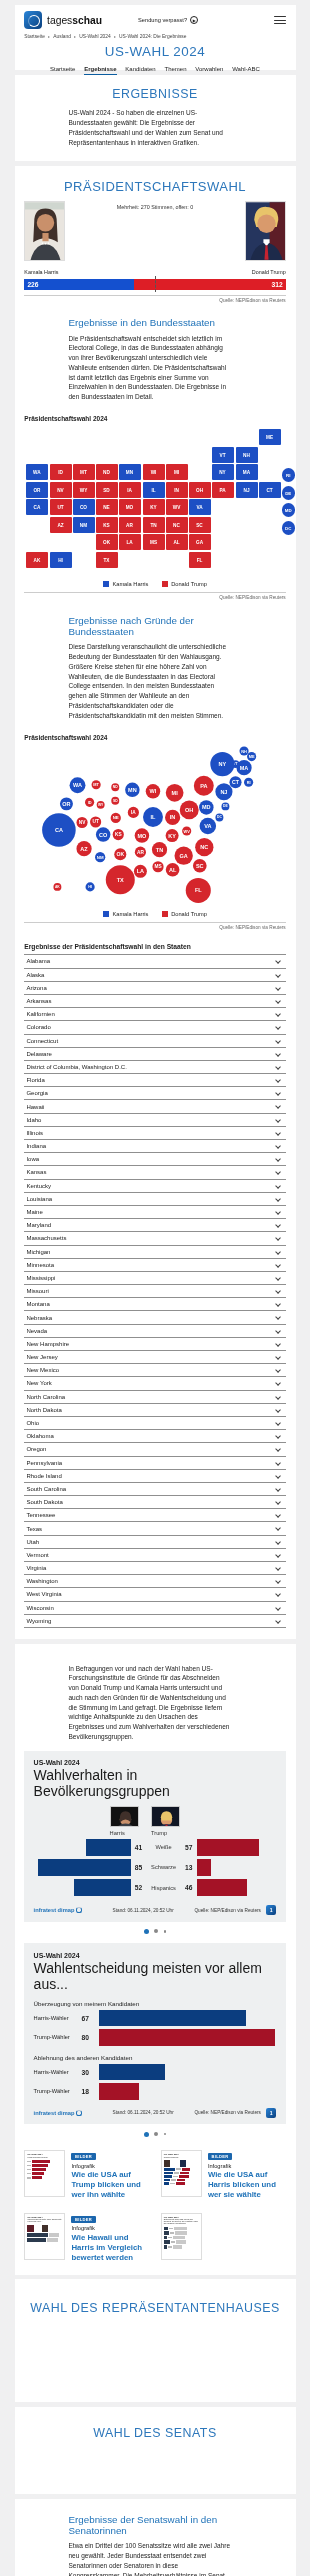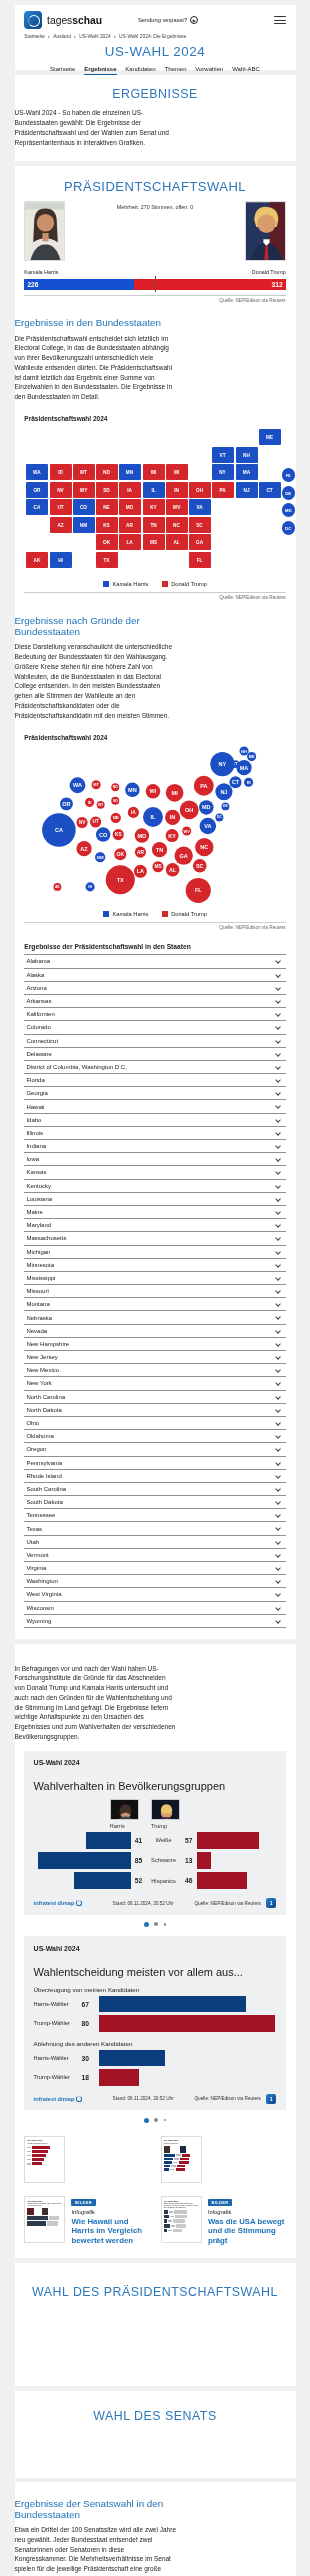--- a/index.html
+++ b/index.html
@@ -1,19 +1,19 @@
 <!DOCTYPE html>
 <html style="font-size:8.3px"><head>
 <meta charset="utf-8">
 <style>
   *{box-sizing:border-box;margin:0;padding:0}
   html,body{width:310px}
   body{background:#f0f0f1;font-family:"Liberation Sans",sans-serif;color:#222;height:2576px;overflow:hidden}
   .card{background:#fff;margin:0 14.5px 4.7px;position:relative}
-  .narrow{width:163px}
+  .narrow{margin-left:54px;width:163px}
   .big-title{text-align:center;color:#2d77bb;font-size:13px;letter-spacing:0.5px;font-weight:normal}
   .sub-head{color:#1f72b8;font-size:9.8px;font-weight:normal}
   .para{font-size:6.5px;line-height:1.5;color:#222;margin-top:5.2px}
   .chart-label{font-weight:bold;font-size:6.5px;margin:13.4px 9.8px 0}
   .src-row{margin:5.2px 9.8px 0;border-top:0.5px solid #ccc;padding-top:1.6px;text-align:right;font-size:4.7px;color:#666}
   .legend{display:flex;justify-content:center;gap:13.4px;margin-top:6.2px;font-size:5.7px}
   .legend .sw{display:inline-block;width:6.2px;height:6.2px;margin-right:3.1px;vertical-align:-1px}
   
   #header{height:65px;margin-top:5.2px}
   .hdr-top{display:flex;align-items:center;padding:6.2px 9.8px 0}
@@ -44,21 +44,21 @@
   .tile{position:absolute;width:22px;height:16px;border-radius:1px;color:#fff;font-size:4.7px;font-weight:bold;display:flex;align-items:center;justify-content:center}
   .callout{position:absolute;width:13.4px;height:13.4px;border-radius:50%;color:#fff;font-size:4.4px;font-weight:bold;display:flex;align-items:center;justify-content:center}
   
   .acc-head{font-weight:bold;font-size:6.7px;margin:13.4px 9.8px 4.1px}
   .acc-list{margin:0 9.8px;border-bottom:0.5px solid #8f8f8f}
   .acc-row{display:flex;align-items:center;justify-content:space-between;border-top:0.5px solid #8f8f8f;padding:3.1px 2.1px;font-size:6px;color:#222;cursor:pointer}
   .chev{width:4.1px;height:4.1px;border-right:0.8px solid #444;border-bottom:0.8px solid #444;transform:rotate(45deg);margin-right:3.1px;flex:0 0 auto}
   
   .panel{margin:9.3px 9.8px 0;background:#eef0f1;padding:8.3px 9.3px 6.2px}
   .panel .kicker{font-weight:bold;font-size:7px}
-  .panel .headline{font-size:11px;margin-top:14px;color:#1a1a1a}
+  .panel .headline{font-size:14px;margin-top:1px;color:#1a1a1a}
   .ph-row{display:flex;gap:12.4px;margin:7.2px 0 0 76px}
   .ph{width:29px}
   .ph .frame{width:29px;height:20.7px;overflow:hidden;border:0.5px solid #ccc}
   .ph .lbl{font-size:5.7px;color:#333;margin-top:3.1px}
   .pyr-row{display:flex;align-items:center;height:18.6px;margin-top:1.6px}
   .pyr-left{width:97px;display:flex;justify-content:flex-end}
   .pyr-mid{width:66px;display:flex;justify-content:space-between;align-items:center;padding:0 4.1px}
   .pyr-mid .val{font-size:6.7px;font-weight:bold}
   .pyr-mid .cat{font-size:5.7px;color:#333}
   .pyr-bar{height:17px}
@@ -709,20 +709,21 @@
             <div class="mrow">
               <span class="mb" style="width: 4.1px; height: 1.6px; background: rgb(187, 187, 187);"></span>
               <span class="mb" style="width: 12px; height: 3.1px; background: rgb(164, 18, 38);"></span>
             </div>
             <div class="mrow">
               <span class="mb" style="width: 4.1px; height: 1.6px; background: rgb(187, 187, 187);"></span>
               <span class="mb" style="width: 9.3px; height: 3.1px; background: rgb(164, 18, 38);"></span>
             </div>
           </div>
         </div>
+        <div class="tease-txt"><span class="badge">BILDER</span><div class="tease-kick">Infografik</div><div class="tease-title">Wie die USA auf Trump blicken und wer ihn wählte</div></div>
       </div>
       <div class="tease">
         <div class="thumb">
           <div class="tk">US-Wahl 2024</div>
           <div class="tt">Profilvergleich</div>
           <div class="mini">
             <div class="mrow">
               <span class="mph" style="background: rgb(64, 48, 42);"></span>
               <span class="mph" style="background: rgb(29, 42, 74); margin-left: 9.3px;"></span>
             </div>
@@ -746,20 +747,21 @@
               <span class="mb" style="width: 5.2px; height: 1.6px; background: rgb(187, 187, 187);"></span>
               <span class="mb" style="width: 7.8px; height: 2.6px; background: rgb(164, 18, 38);"></span>
             </div>
             <div class="mrow">
               <span class="mb" style="width: 5.2px; height: 2.6px; background: rgb(11, 61, 127);"></span>
               <span class="mb" style="width: 5.2px; height: 1.6px; background: rgb(187, 187, 187);"></span>
               <span class="mb" style="width: 9.3px; height: 2.6px; background: rgb(164, 18, 38);"></span>
             </div>
           </div>
         </div>
+        <div class="tease-txt"><span class="badge">BILDER</span><div class="tease-kick">Infografik</div><div class="tease-title">Wie die USA auf Harris blicken und wer sie wählte</div></div>
       </div>
       <div class="tease">
         <div class="thumb">
           <div class="tk">US-Wahl 2024</div>
           <div class="tt">Überwiegend gute oder schlechte Meinung von...</div>
           <div class="mini">
             <div class="mrow">
               <span class="mph" style="background: rgb(93, 29, 39);"></span>
               <span class="mph" style="background: rgb(64, 48, 42); margin-left: 7.2px;"></span>
             </div>
@@ -800,30 +802,29 @@
               <span class="mb" style="width: 4.1px; height: 1.6px; background: rgb(187, 187, 187);"></span>
               <span class="mb" style="width: 10.3px; height: 3.6px; background: rgb(201, 201, 201);"></span>
             </div>
             <div class="mrow">
               <span class="mb" style="width: 3.1px; height: 3.6px; background: rgb(43, 58, 77);"></span>
               <span class="mb" style="width: 4.1px; height: 1.6px; background: rgb(187, 187, 187);"></span>
               <span class="mb" style="width: 9.3px; height: 3.6px; background: rgb(201, 201, 201);"></span>
             </div>
           </div>
         </div>
-        <div class="tease-txt"><span class="badge">BILDER</span><div class="tease-kick">Infografik</div><div class="tease-title">Was die USA bewegt und die Stimmung prägt</div></div>
       </div>
     </div>
 </div>
 
 <div class="card" style="height:123px;padding-top:22px">
-  <div class="big-title" style="font-size:12.4px">WAHL DES PRÄSIDENTSCHAFTSWAHL</div>
+  <div class="big-title" style="font-size:12.4px">WAHL DES REPRÄSENTANTENHAUSES</div>
 </div>
 
 <div class="card" style="height:87px;padding-top:18.6px">
   <div class="big-title" style="font-size:12.4px">WAHL DES SENATS</div>
 </div>
 
 <div class="card" style="height:132px;padding-top:15.5px">
-  <h3 class="sub-head narrow">Ergebnisse der Senatswahl in den Bundesstaaten</h3>
+  <h3 class="sub-head narrow">Ergebnisse der Senatswahl in den Senatorinnen</h3>
   <p class="para narrow">Etwa ein Drittel der 100 Senatssitze wird alle zwei Jahre neu gewählt. Jeder Bundesstaat entsendet zwei Senatorinnen oder Senatoren in diese Kongresskammer. Die Mehrheitsverhältnisse im Senat spielen für die jeweilige Präsidentschaft eine große Rolle bei vielen Gesetzgebungsvorhaben. Wie sehen die Ergebnisse der Wahlen um die Senatssitze 2024 in den Bundesstaaten aus?</p>
 </div>
 
 
 </body></html>

